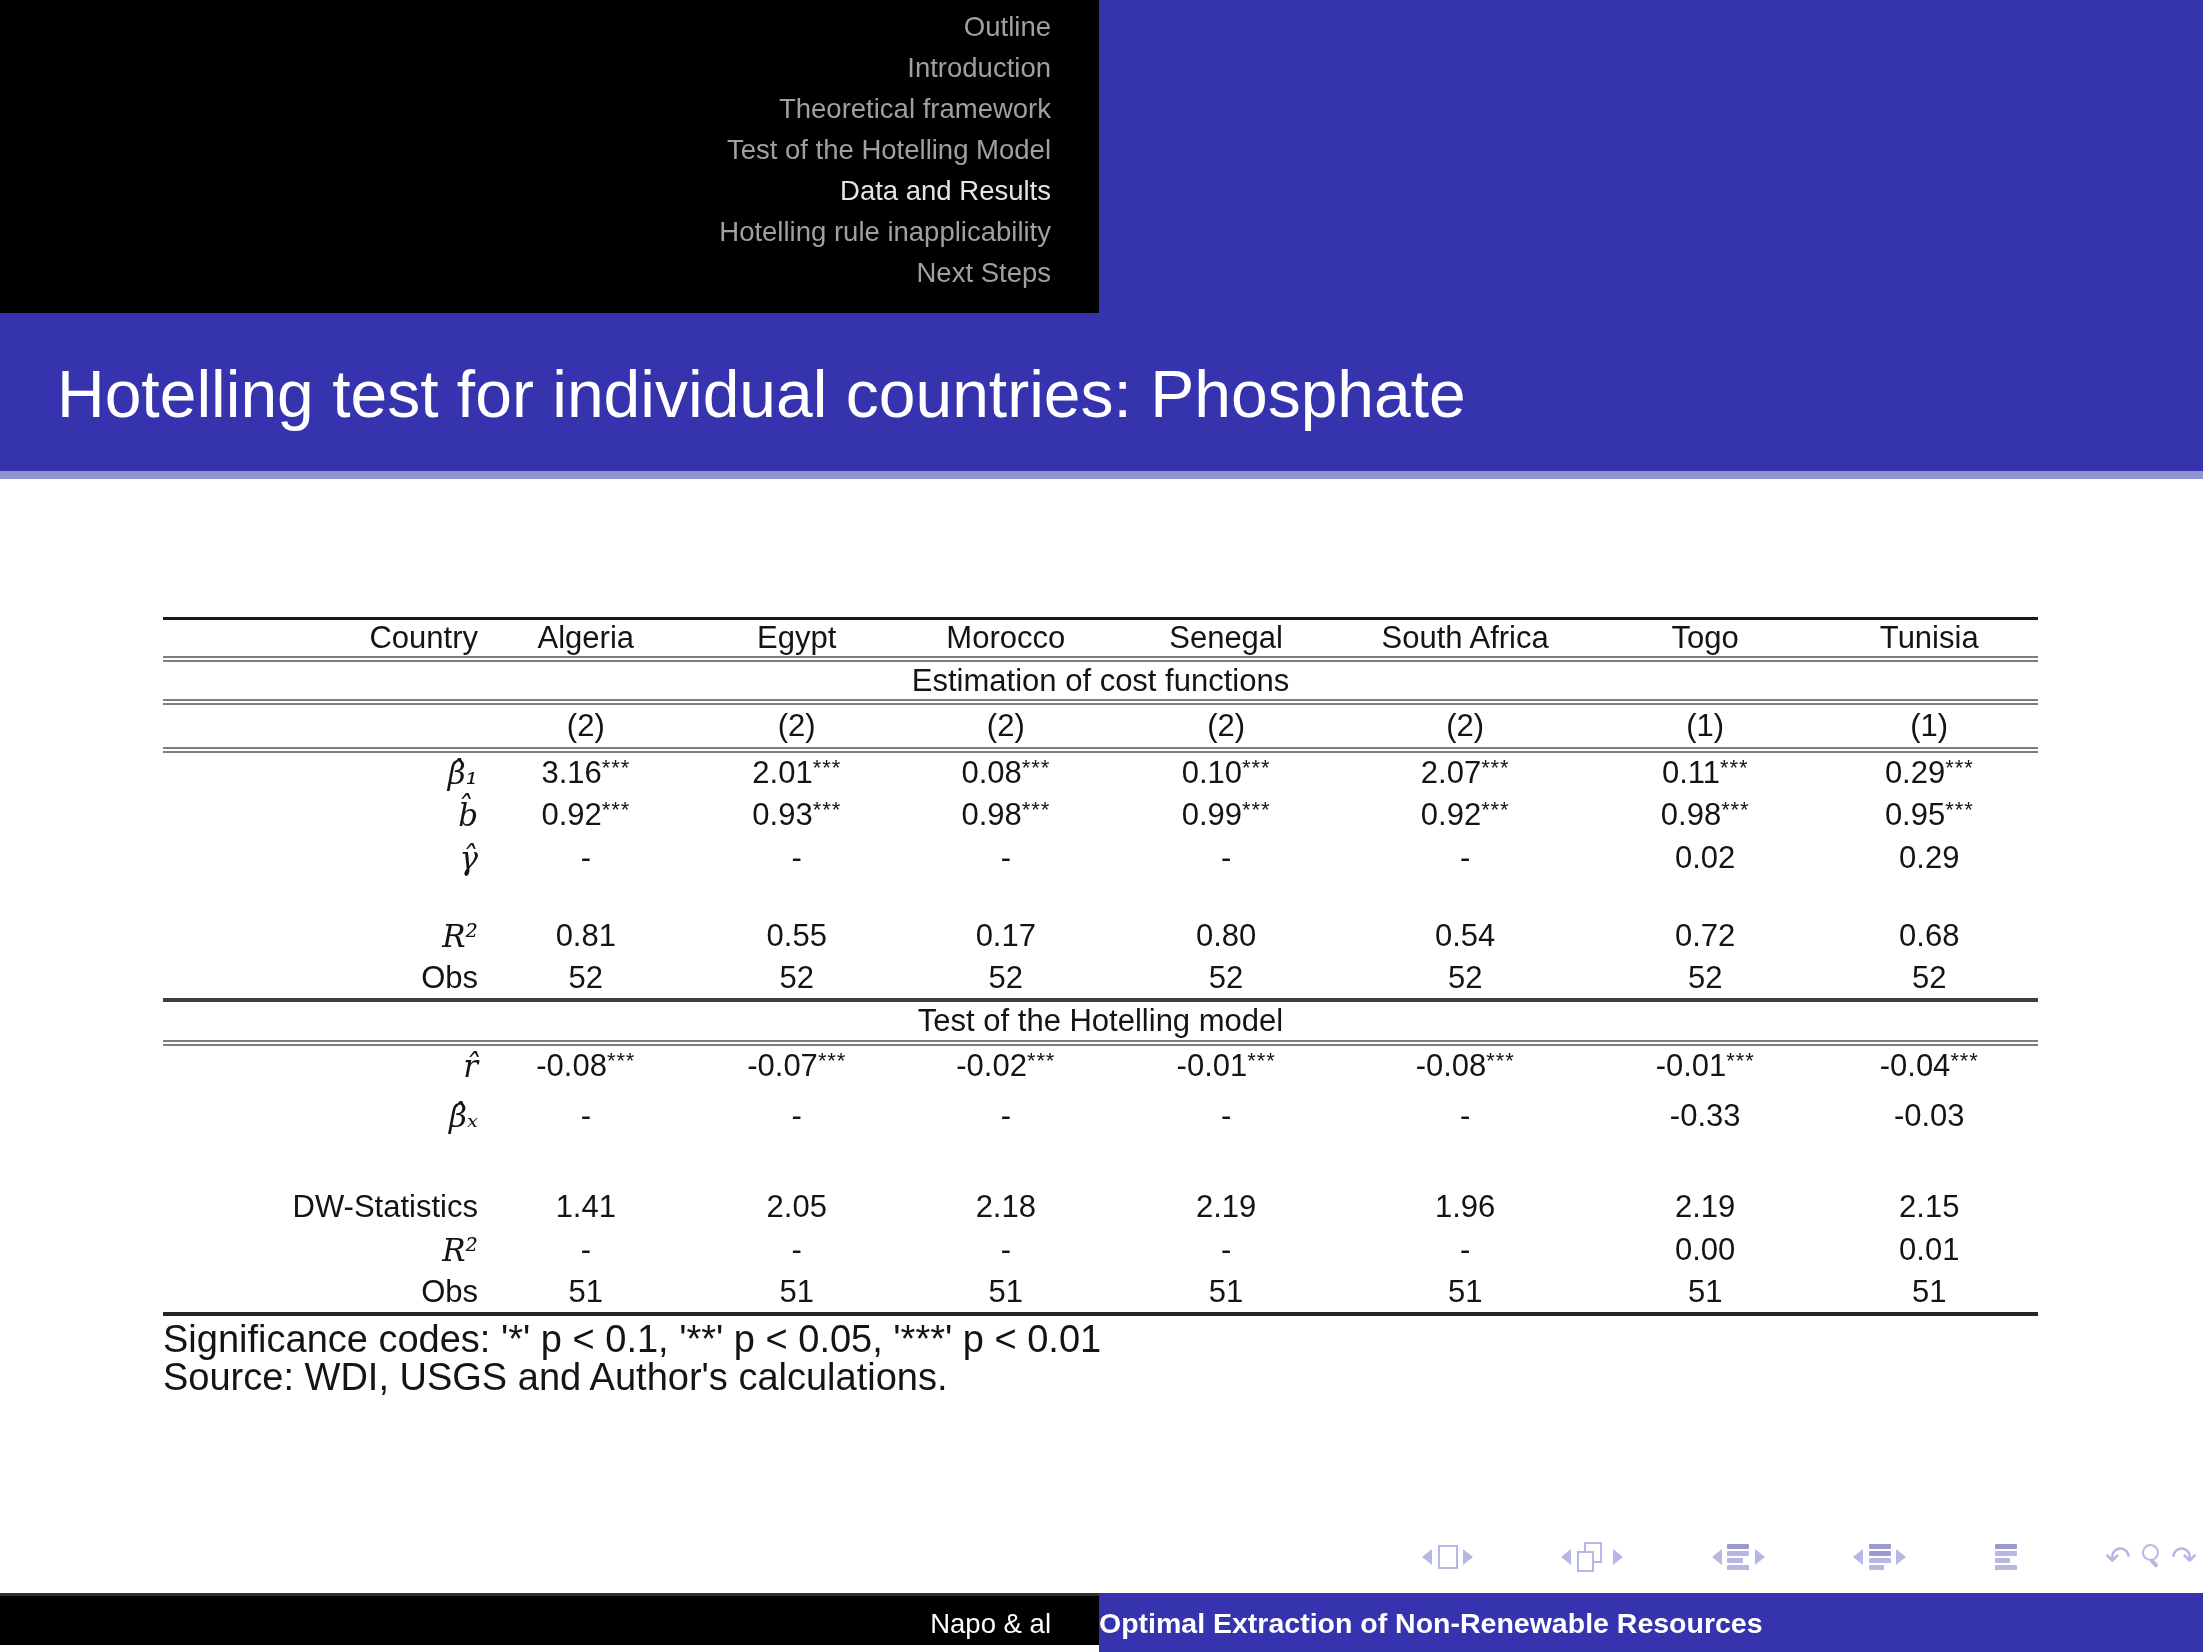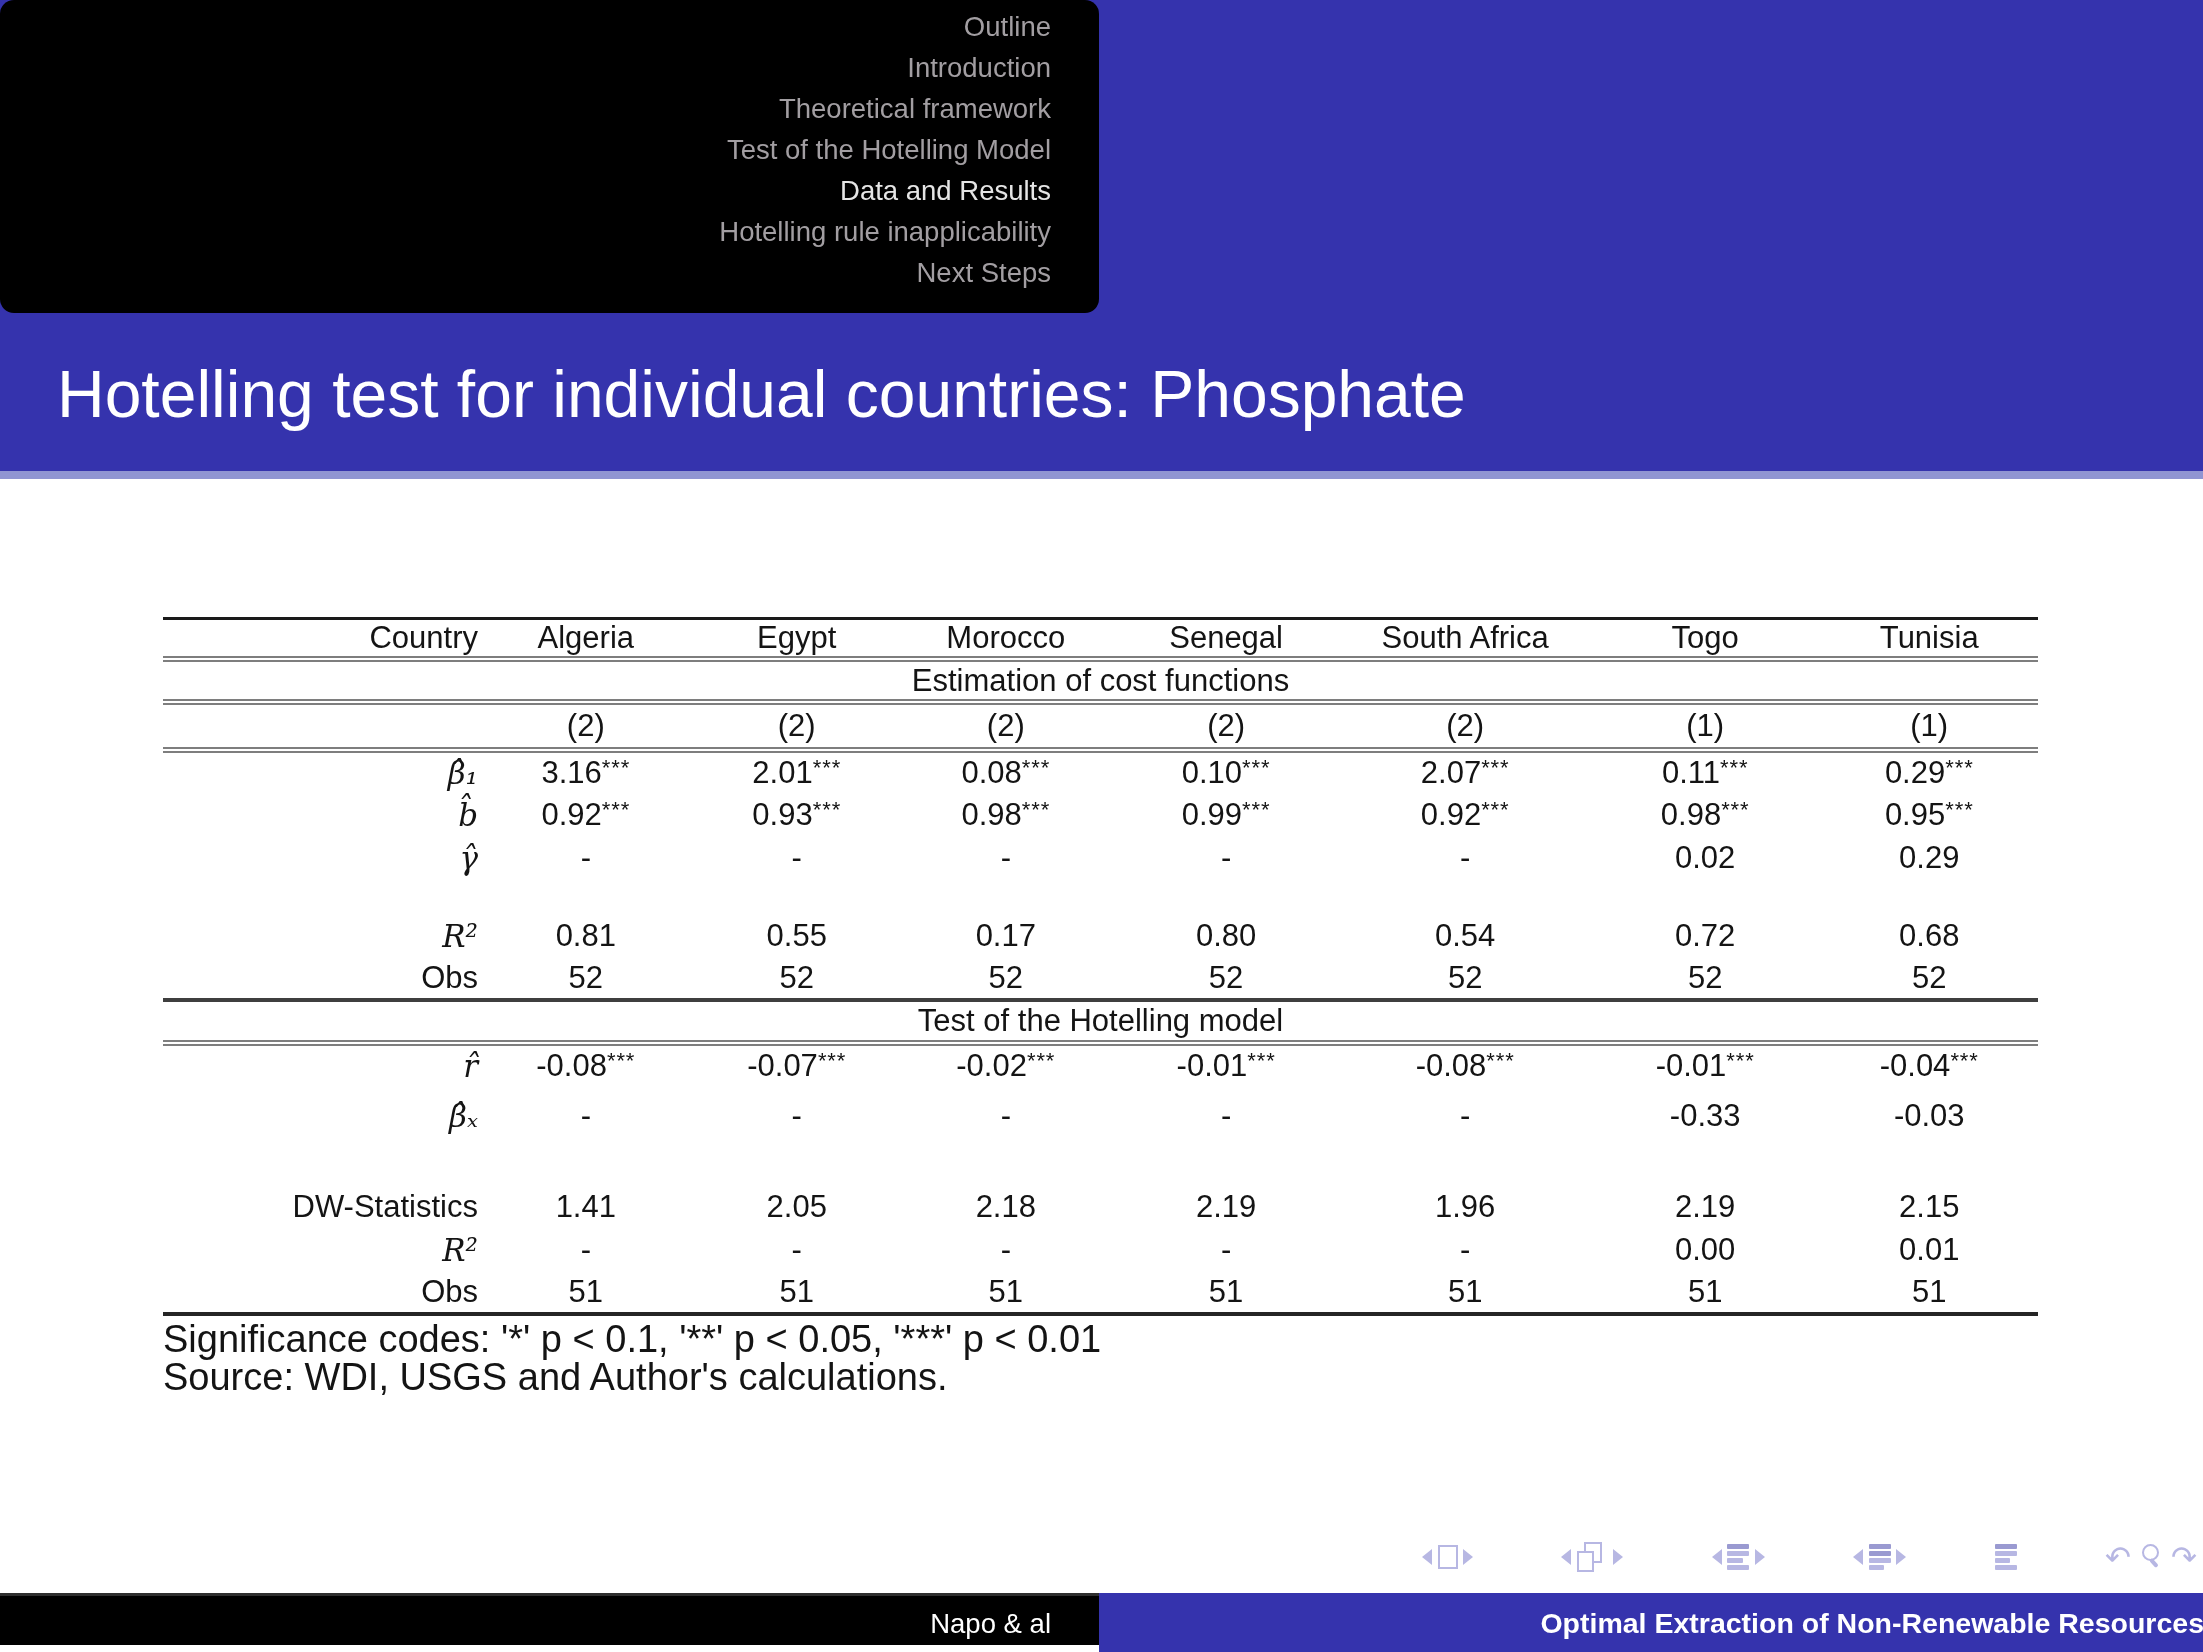--- a/index.html
+++ b/index.html
@@ -11,21 +11,21 @@
   }
   *{margin:0;padding:0;box-sizing:border-box;}
   html,body{width:2204px;height:1653px;}
   body{
     position:relative;background:#ffffff;overflow:hidden;
     font-family:"Liberation Sans","DejaVu Sans",sans-serif;
   }
   
   .header-blue{position:absolute;left:0;top:0;width:2204px;height:471px;background:var(--blue);}
   .header-strip{position:absolute;left:0;top:471px;width:2204px;height:8.3px;background:var(--strip);}
-  .outline-box{position:absolute;left:0;top:0;width:1099px;height:313px;background:#000;border-radius:14px;}
+  .outline-box{position:absolute;left:0;top:0;width:1099px;height:313px;background:#000;}
   .outline-list{position:absolute;right:48px;top:5.5px;text-align:right;}
   .outline-item{
     font-size:27.5px;line-height:41px;color:var(--dim);white-space:nowrap;cursor:pointer;
   }
   .outline-item.current{color:#e5e5e5;font-weight:normal;}
   .titlebar{position:absolute;left:0;top:313px;width:1756px;height:158px;}
   .frame-title{
     position:absolute;left:57px;top:0;line-height:162px;
     font-size:66px;color:#ffffff;letter-spacing:0px;white-space:nowrap;
   }
@@ -68,21 +68,21 @@
   .listico i.short{width:70%;}
   .curve{font-family:"DejaVu Sans",sans-serif;font-size:31px;line-height:31px;color:var(--sym);}
   .mag{position:relative;width:29px;height:29px;}
   .mag::before{content:"";position:absolute;left:5.5px;top:1.8px;width:13px;height:13px;border:2.8px solid var(--sym);border-radius:50%;}
   .mag::after{content:"";position:absolute;left:12px;top:18.4px;width:10px;height:3.7px;background:var(--sym);transform:rotate(48deg);border-radius:1.8px;}
   
   .f-black{position:absolute;left:0;top:1593px;width:1099px;height:52px;background:#000;
     border-top:3.7px solid #2e2e2e;text-align:right;padding-right:48px;}
   .f-black span{color:#fff;font-size:27.5px;line-height:56px;}
   .f-blue{position:absolute;left:1099px;top:1593px;width:1105px;height:60px;background:var(--blue);
-    text-align:right;}
+    text-align:left;}
   .f-blue span{color:#fff;font-size:28.5px;font-weight:bold;line-height:60px;}
 </style>
 </head>
 <body>
 
 <div class="header-blue"></div>
 <div class="header-strip"></div>
 
 <div class="outline-box">
   <nav class="outline-list">

